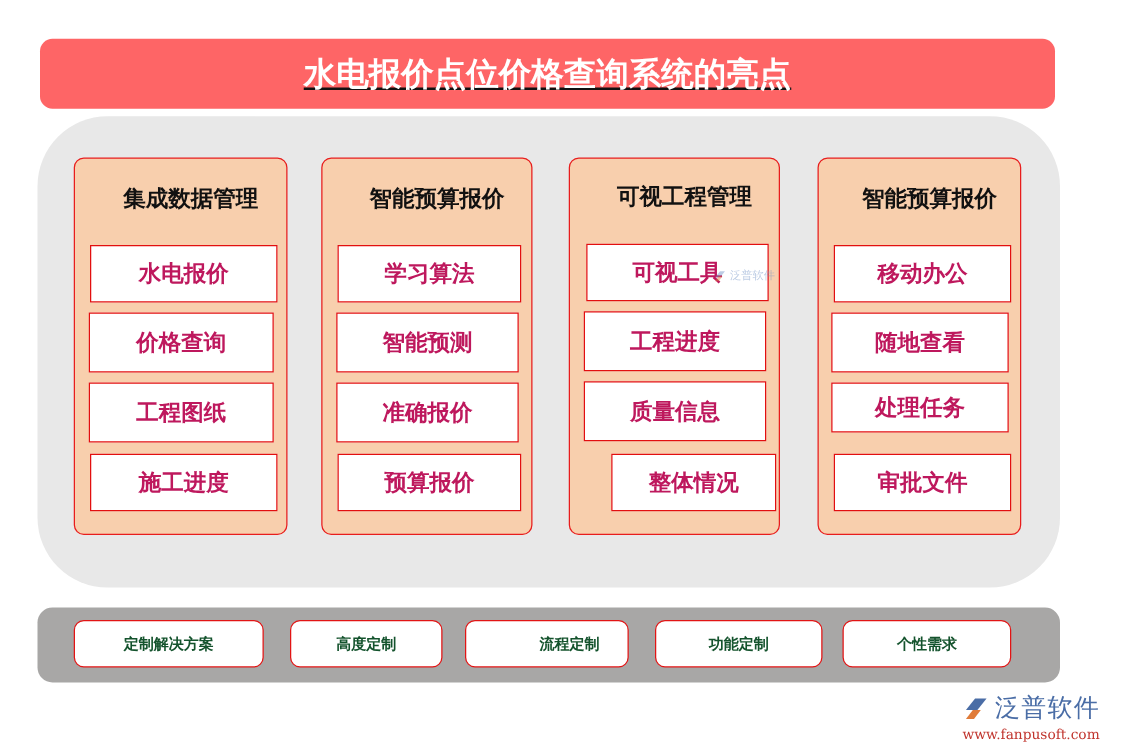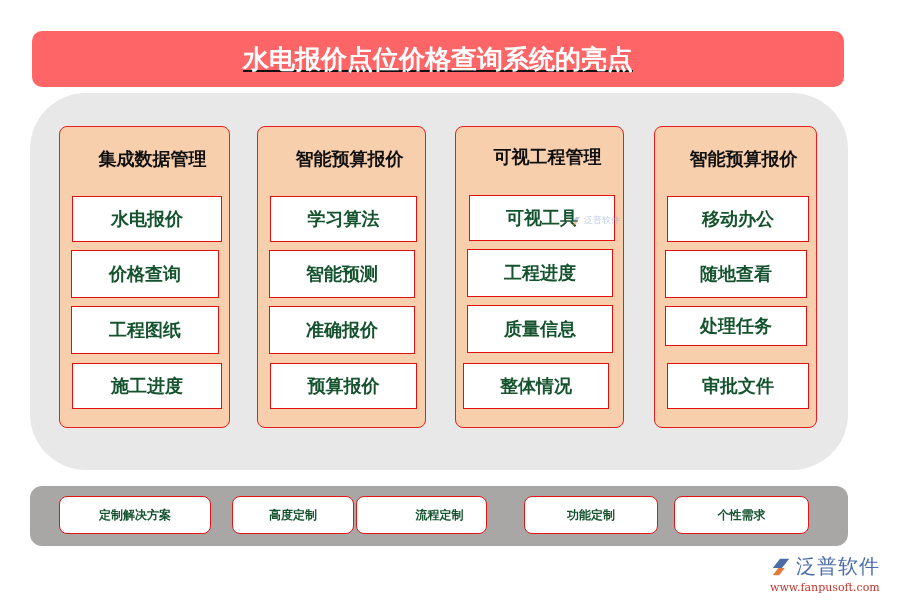--- a/index.html
+++ b/index.html
@@ -22,21 +22,21 @@
     position: absolute; top: 126px; height: 302px;
     background: #f8cfad; border: 1.5px solid #e81d1d; border-radius: 8px;
   }
   .column .col-title {
     position: absolute; left: 0; right: 0; top: 20px; text-align: center;
     font-size: 18px; font-weight: bold; color: #111; padding-left: 16px;
   }
   .item {
     position: absolute; height: 46px; background: #fff; border: 1.5px solid #e20f0f;
     display: flex; align-items: center; justify-content: center;
-    font-size: 18px; font-weight: bold; color: #14532d;
+    font-size: 18px; font-weight: bold; color: #be185d;
   }
 
   .bottom-bar {
     position: absolute; left: 30px; top: 486px; width: 818px; height: 60px;
     background: #a8a7a6; border-radius: 12px;
   }
   .pill {
     position: absolute; top: 496px; height: 38px; background: #fff;
     border: 1.5px solid #e21414; border-radius: 8px;
     display: flex; align-items: center; justify-content: center;
@@ -76,42 +76,42 @@
 <div class="item" style="left:269px; top:250px; width:146px; height:48px;">智能预测</div>
 <div class="item" style="left:269px; top:306px; width:146px; height:48px;">准确报价</div>
 <div class="item" style="left:270px; top:363px; width:147px;">预算报价</div>
 
 <div class="column" style="left:455px; width:169px;">
   <div class="col-title" style="top:18px;">可视工程管理</div>
 </div>
 <div class="item" style="left:469px; top:195px; width:146px;">可视工具</div>
 <div class="item" style="left:467px; top:249px; width:146px; height:48px;">工程进度</div>
 <div class="item" style="left:467px; top:305px; width:146px; height:48px;">质量信息</div>
-<div class="item" style="left:463px; top:363px; width:146px;">整体情况</div>
+<div class="item" style="left:489px; top:363px; width:132px;">整体情况</div>
 
 <div class="column" style="left:654px; width:163px;">
   <div class="col-title">智能预算报价</div>
 </div>
 <div class="item" style="left:667px; top:196px; width:142px;">移动办公</div>
 <div class="item" style="left:665px; top:250px; width:142px; height:48px;">随地查看</div>
 <div class="item" style="left:665px; top:306px; width:142px; height:40px;">处理任务</div>
 <div class="item" style="left:667px; top:363px; width:142px;">审批文件</div>
 
 <div class="watermark">
   <svg width="12" height="12" viewBox="0 0 24 24">
     <path d="M4 14 L12 4 L20 4 L12 14 Z" fill="#6d8fc4"></path>
     <path d="M4 20 L10 12 L16 12 L10 20 Z" fill="#e07b39"></path>
   </svg>
   <span class="wm-text">泛普软件</span>
 </div>
 
 <div class="bottom-bar"></div>
 <div class="pill" style="left:59px; width:152px;">定制解决方案</div>
 <div class="pill" style="left:232px; width:122px;">高度定制</div>
-<div class="pill" style="left:356px; width:131px;padding-left:36px;">流程定制</div>
+<div class="pill" style="left:372px; width:131px;padding-left:36px;">流程定制</div>
 <div class="pill" style="left:524px; width:134px;">功能定制</div>
 <div class="pill" style="left:674px; width:135px;">个性需求</div>
 
 <div class="logo">
   <div class="logo-row">
     <div class="logo-mark">
       <svg width="22" height="22" viewBox="0 0 24 24">
         <path d="M3 13 L11 3 L21 3 L13 13 Z" fill="#4a6da6"></path>
         <path d="M3 21 L9 13 L16 13 L10 21 Z" fill="#e07b39"></path>
       </svg>

